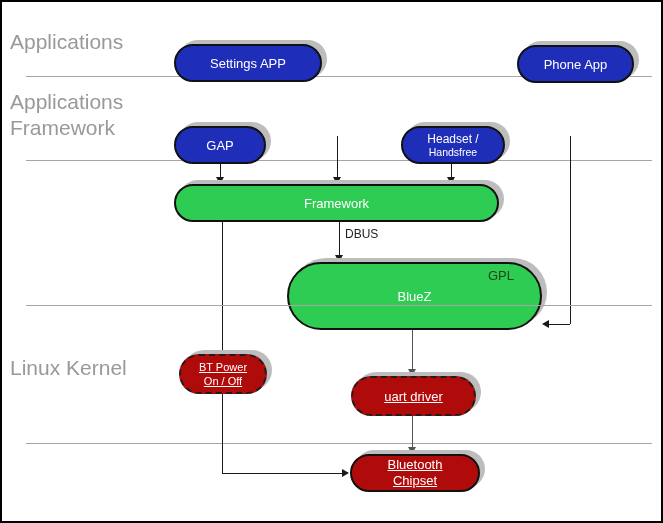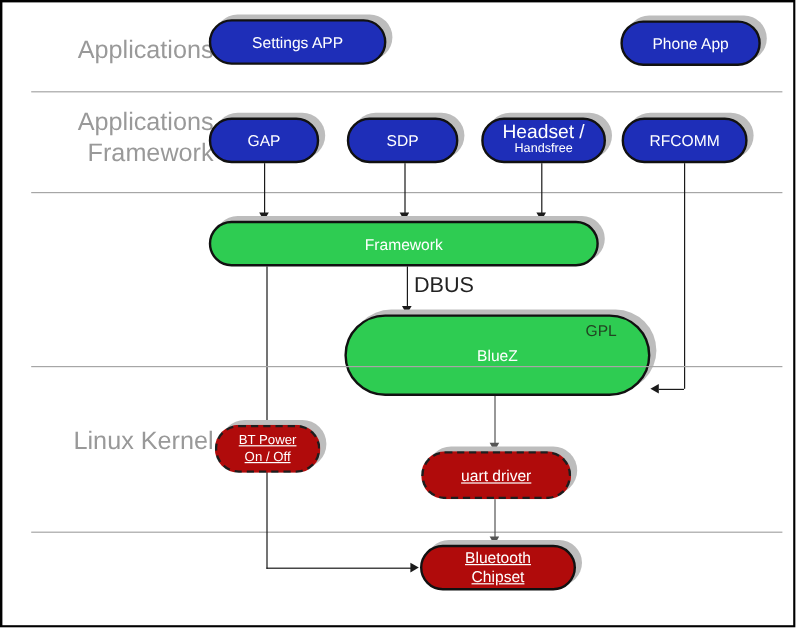--- a/index.html
+++ b/index.html
@@ -20,21 +20,21 @@
   #canvas {
     position:relative;
     width:663px; height:523px;
     background:#ffffff;
     border:2px solid #000;
     overflow:hidden;
   }
   .layer-label {
     position:absolute;
     left:8px; width:168px;
-    text-align:right;
+    text-align:left;
     color:var(--label);
     font-size:21px;
     line-height:26px;
     white-space:pre-line;
   }
   .divider {
     position:absolute;
     left:24px; width:626px; height:1px;
     background:var(--divider);
     z-index:1;
@@ -47,47 +47,47 @@
     border:2px solid #111;
     border-radius:24px;
     color:#ffffff;
     font-size:13px;
     text-align:center;
     box-shadow:5px -4px 0 var(--shadow);
     z-index:2;
     white-space:pre-line;
     line-height:15px;
   }
-  .node.blue  { background:var(--blue); }
+  .node.blue  { background:var(--blue);margin-top:28px; }
   .node.green { background:var(--green); }
   .node.red   { background:var(--red);text-decoration:underline; }
   .node.dashed { border:2px dashed #1d1d1d; }
   .node.big { border-radius:36px; }
   .conn { position:absolute; background:var(--line); z-index:1; }
   .conn.gray { background:var(--line-gray); }
   .arr { position:absolute; width:0; height:0; z-index:1; }
   .arr.down  { border-left:4px solid transparent; border-right:4px solid transparent; border-top:7px solid var(--line); }
   .arr.right { border-top:4px solid transparent; border-bottom:4px solid transparent; border-left:7px solid var(--line); }
   .arr.left  { border-top:4px solid transparent; border-bottom:4px solid transparent; border-right:7px solid var(--line); }
   .arr.down.gray { border-top-color:var(--line-gray); }
   .edge-label {
     position:absolute;
     color:var(--dbus-text);
-    font-size:18px;
+    font-size:12px;
     z-index:3;
   }
   .gpl {
     position:absolute;
     top:5px; right:26px;
     color:var(--gpl-text);
     font-size:13px;
     line-height:14px;
   }
   .headset-sub { font-size:10.5px; line-height:12px; }
-  .headset-main { font-size:16px; line-height:14px; }
+  .headset-main { font-size:12px; line-height:14px; }
   .small-node { font-size:11px; line-height:14px; }
 </style>
 </head>
 <body>
 
 <div id="canvas">
 
   <div class="divider" style="top:74px"></div>
   <div class="divider" style="top:158px"></div>
   <div class="divider over" style="top:303px"></div>
@@ -117,26 +117,24 @@
   <div class="arr left" style="left:540px; top:318px"></div>
   <div class="arr down gray" style="left:406px; top:367px"></div>
   <div class="arr down gray" style="left:406px; top:445px"></div>
 
   <div class="edge-label" style="left:343px; top:225px">DBUS</div>
 
   <div class="node blue" style="left:172px; top:14px; width:148px; height:38px">Settings APP</div>
   <div class="node blue" style="left:515px; top:15px; width:117px; height:38px">Phone App</div>
 
   <div class="node blue" style="left:172px; top:96px; width:92px; height:38px">GAP</div>
-  <div class="node blue" style="left:287px; top:96px; width:93px; height:38px">SDP</div>
   <div class="node blue" style="left:399px; top:96px; width:104px; height:38px">
     <span class="headset-main">Headset /</span>
     <span class="headset-sub">Handsfree</span>
   </div>
-  <div class="node blue" style="left:516px; top:96px; width:105px; height:38px">RFCOMM</div>
 
   <div class="node green" style="left:172px; top:182px; width:325px; height:38px">Framework</div>
   <div class="node green big" style="left:285px; top:260px; width:255px; height:68px">
     <span>BlueZ</span>
     <span class="gpl">GPL</span>
   </div>
 
   <div class="node red dashed small-node" style="left:177px; top:352px; width:88px; height:40px">BT Power
 On / Off</div>
   <div class="node red dashed" style="left:349px; top:374px; width:125px; height:40px">uart driver</div>

